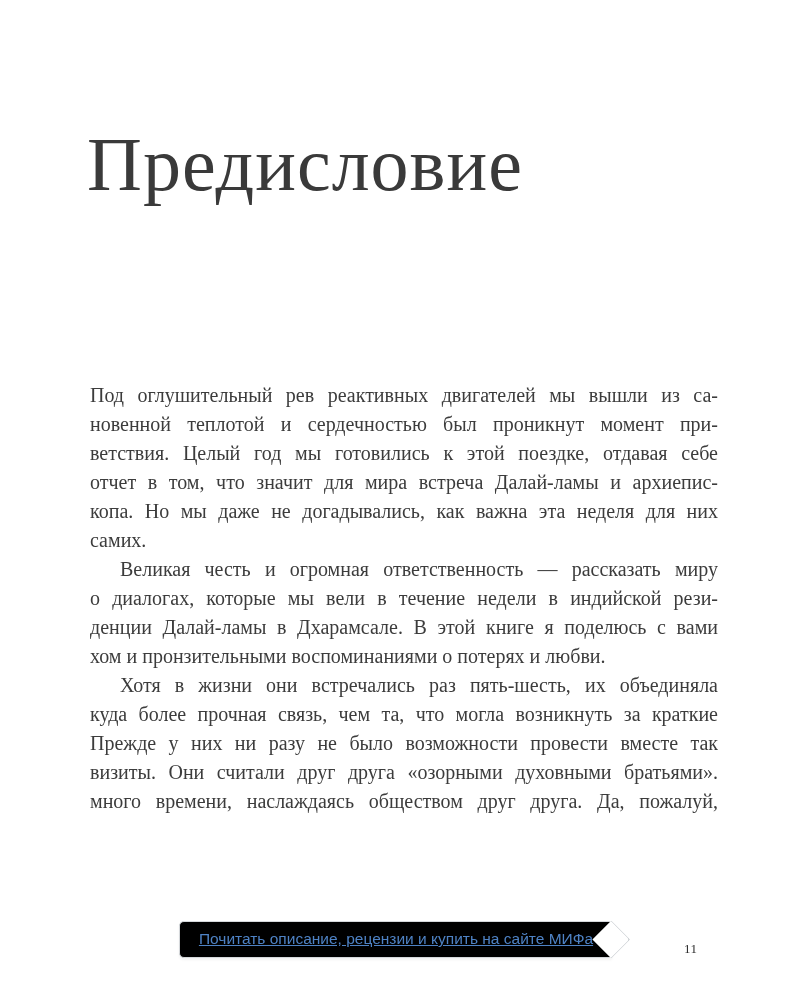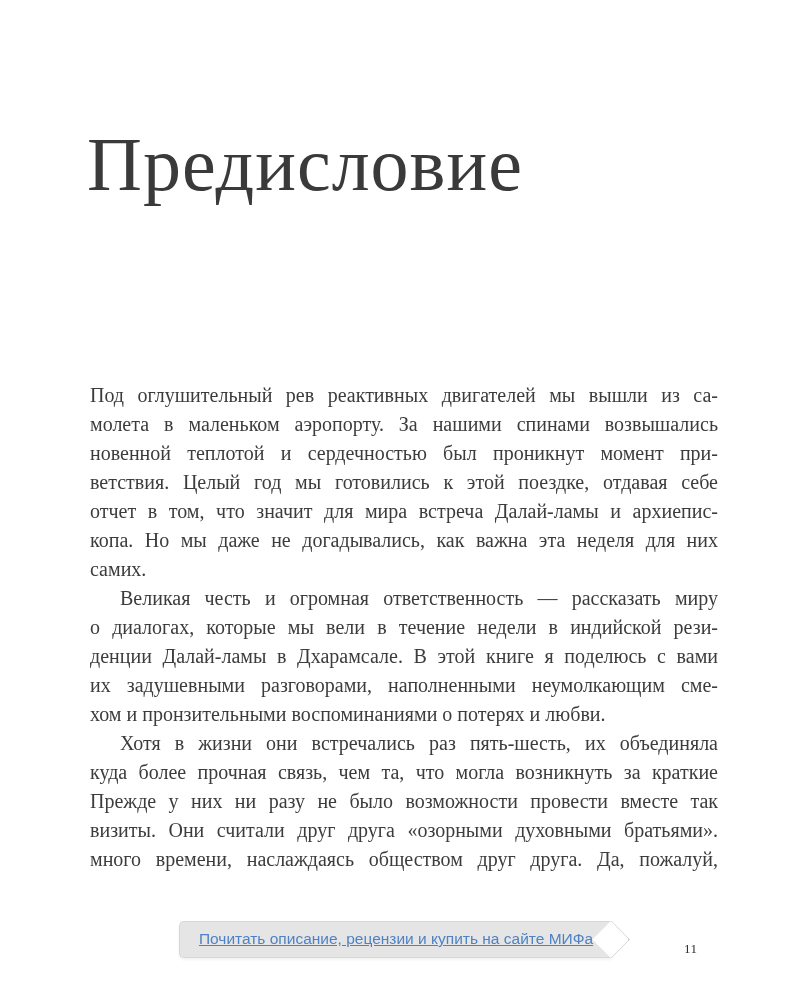--- a/index.html
+++ b/index.html
@@ -49,21 +49,21 @@
   .body-text .line.indent {
     text-indent: 30px;
   }
   .buy-banner {
     position: absolute;
     left: 179px;
     top: 921px;
     width: 433px;
     height: 37px;
     box-sizing: border-box;
-    background: #e5e5e5;
+    background: #000000;
     border: 1px solid #d5d8db;
     border-right: none;
     border-radius: 5px 0 0 5px;
     box-shadow: 0 2px 3px rgba(0,0,0,0.05);
     cursor: pointer;
   }
   .buy-banner .chevron {
     position: absolute;
     right: -13px;
     top: 4px;
@@ -100,30 +100,28 @@
 </style>
 </head>
 <body>
 
 <div class="page">
 
   <h1 class="chapter-title">Предисловие</h1>
 
   <div class="body-text">
       <div class="line">Под оглушительный рев реактивных двигателей мы вышли из са-</div>
-      <div class="line">молета в маленьком аэропорту. За нашими спинами возвышались</div>
       <div class="line">новенной теплотой и сердечностью был проникнут момент при-</div>
       <div class="line">ветствия. Целый год мы готовились к этой поездке, отдавая себе</div>
       <div class="line">отчет в том, что значит для мира встреча Далай-ламы и архиепис-</div>
       <div class="line">копа. Но мы даже не догадывались, как важна эта неделя для них</div>
       <div class="line last">самих.</div>
       <div class="line indent">Великая честь и огромная ответственность — рассказать миру</div>
       <div class="line">о диалогах, которые мы вели в течение недели в индийской рези-</div>
       <div class="line">денции Далай-ламы в Дхарамсале. В этой книге я поделюсь с вами</div>
-      <div class="line">их задушевными разговорами, наполненными неумолкающим сме-</div>
       <div class="line last">хом и пронзительными воспоминаниями о потерях и любви.</div>
       <div class="line indent">Хотя в жизни они встречались раз пять-шесть, их объединяла</div>
       <div class="line">куда более прочная связь, чем та, что могла возникнуть за краткие</div>
       <div class="line">Прежде у них ни разу не было возможности провести вместе так</div>
       <div class="line">визиты. Они считали друг друга «озорными духовными братьями».</div>
       <div class="line">много времени, наслаждаясь обществом друг друга. Да, пожалуй,</div>
     </div>
 
   <div class="buy-banner">
     <span class="chevron"></span>

